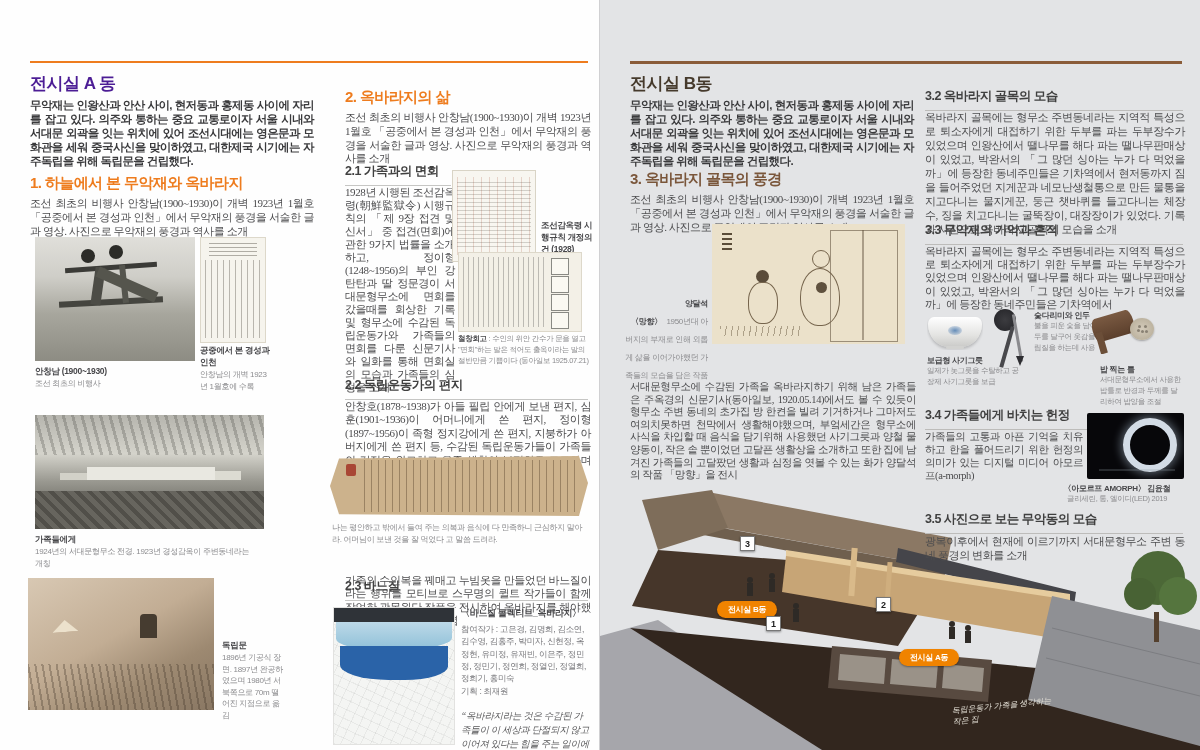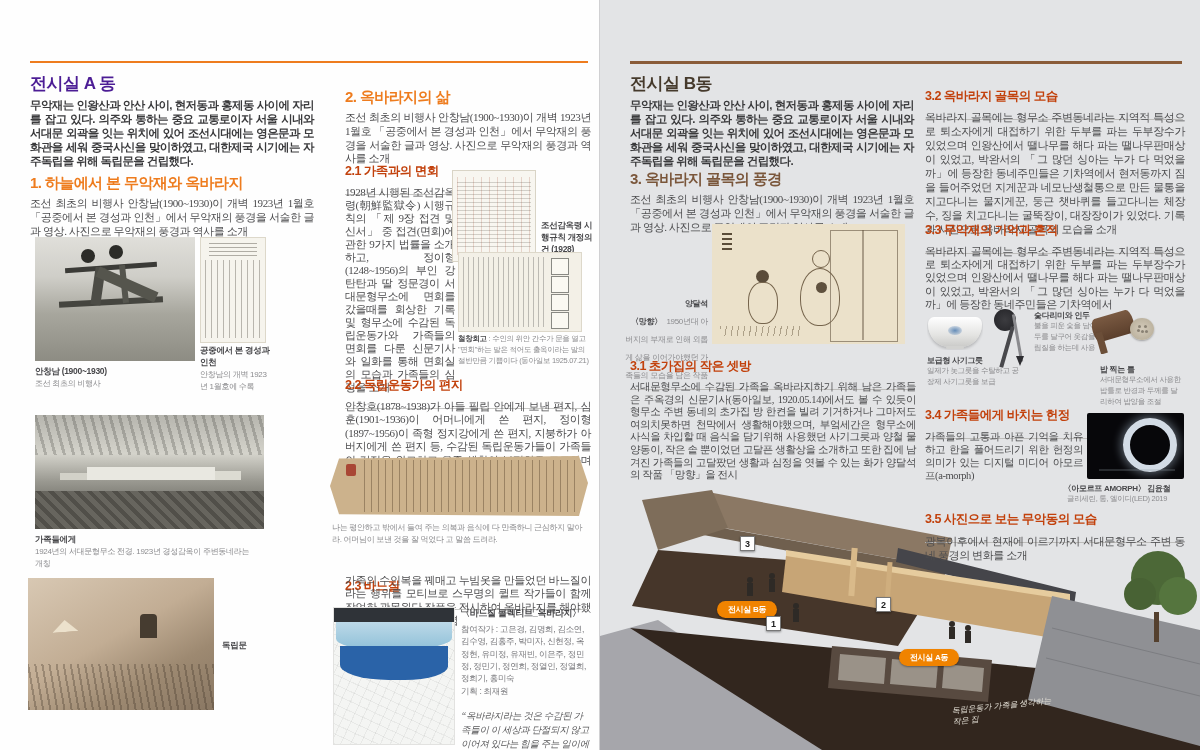--- a/index.html
+++ b/index.html
@@ -8,21 +8,21 @@
   .sheet{position:relative;width:1200px;height:750px;}
   .page{position:absolute;top:0;height:750px;width:600px;}
   .page-a{left:0;background:#fefefe;}
   .page-b{left:600px;background:#e3e4e6;}
   .abs{position:absolute;}
   .rule{height:2px;}
   .hallT{font-size:17px;font-weight:bold;letter-spacing:-0.5px;}
   .intro{font-size:11.5px;font-weight:bold;line-height:1.22;color:#3a3a3c;text-align:justify;letter-spacing:-0.6px;}
   .secT{font-size:15px;font-weight:bold;letter-spacing:-0.6px;}
   .serifB{font-family:"Liberation Serif","DejaVu Serif",serif;font-size:11px;line-height:1.25;color:#4c4c4e;text-align:justify;letter-spacing:-0.4px;}
-  .subT{font-size:12.5px;font-weight:bold;color:#c2410c;letter-spacing:-0.5px;padding-bottom:14px;border-bottom:1px solid #c6c6c4;}
+  .subT{font-size:12.5px;font-weight:bold;color:#404040;letter-spacing:-0.5px;padding-bottom:5px;border-bottom:1px solid #c6c6c4;}
   .capT{font-size:8.5px;font-weight:bold;color:#47474a;letter-spacing:-0.3px;}
   .cap{font-size:8px;color:#8b8b8e;line-height:1.45;letter-spacing:-0.3px;}
   .ph{position:absolute;overflow:hidden;}
   .pill{position:absolute;height:17px;border-radius:9px;background:#f08300;color:#fff;
         font-size:8px;font-weight:bold;display:flex;align-items:center;justify-content:center;
         box-shadow:0 1px 2px rgba(0,0,0,.35);letter-spacing:-0.3px;}
   .marker{position:absolute;width:13px;height:13px;background:#fff;border:1px solid #777;
           font-size:9px;font-weight:bold;color:#222;display:flex;align-items:center;justify-content:center;
           box-shadow:0 1px 2px rgba(0,0,0,.4);}
   .quote{font-family:"Liberation Serif","DejaVu Serif",serif;font-style:italic;font-size:9.5px;
@@ -74,20 +74,21 @@
       <div class="cap">1924년의 서대문형무소 전경. 1923년 경성감옥이 주변동네라는 개칭</div>
     </div>
 
     <div class="ph" style="left:28px;top:578px;width:186px;height:132px;background:linear-gradient(150deg,#d8c8b3 0%,#c2ad94 45%,#9d8971 72%,#897763 100%);">
       <div class="abs" style="left:112px;top:36px;width:17px;height:24px;background:#463c30;border-radius:4px 4px 0 0;"></div>
       <div class="abs" style="left:24px;top:42px;width:26px;height:12px;background:#ece1cc;transform:rotate(-4deg);clip-path:polygon(0 100%,50% 0,100% 100%);"></div>
       <div class="abs" style="left:0;top:86px;width:186px;height:46px;background:repeating-linear-gradient(80deg,rgba(60,48,36,.3) 0 2px,transparent 2px 7px);"></div>
     </div>
     <div class="abs" style="left:222px;top:640px;width:64px;">
       <div class="capT">독립문</div>
+      <div class="cap">1896년 기공식 장면. 1897년 완공하였으며 1980년 서북쪽으로 70m 떨어진 지점으로 옮김</div>
     </div>
 
     <div class="abs secT" style="left:345px;top:88px;color:#ee7c1e;">2. 옥바라지의 삶</div>
     <div class="abs serifB" style="left:345px;top:111px;width:246px;">조선 최초의 비행사 안창남(1900~1930)이 개벽 1923년 1월호 「공중에서 본 경성과 인천」에서 무악재의 풍경을 서술한 글과 영상. 사진으로 무악재의 풍경과 역사를 소개</div>
 
     <div class="abs subT" style="left:345px;top:163px;width:106px;">2.1 가족과의 면회</div>
     <div class="abs serifB" style="left:345px;top:186px;width:110px;line-height:1.18;">1928년 시행된 조선감옥령(朝鮮監獄令) 시행규칙의 「제 9장 접견 및 신서」 중 접견(면회)에 관한 9가지 법률을 소개하고, 정이형(1248~1956)의 부인 강탄탄과 딸 정문경이 서대문형무소에 면회를 갔을때를 회상한 기록 및 형무소에 수감된 독립운동가와 가족들의 면회를 다룬 신문기사와 일화를 통해 면회실의 모습과 가족들의 심정을 소개</div>
 
     <div class="ph" style="left:452px;top:170px;width:82px;height:90px;background:#f8f6f0;border:1px solid #d9d4c6;">
       <div class="abs" style="left:4px;top:6px;width:74px;height:78px;background:repeating-linear-gradient(90deg,rgba(160,70,45,.2) 0 1px,transparent 1px 8px);"></div>
@@ -189,21 +190,20 @@
       <div class="abs" style="left:44px;top:46px;width:13px;height:13px;border-radius:50%;background:#5a4c3a;"></div>
       <div class="abs" style="left:36px;top:58px;width:28px;height:40px;border-radius:45%;border:1.5px solid #75644c;"></div>
       <div class="abs" style="left:10px;top:8px;width:10px;height:18px;background:repeating-linear-gradient(0deg,#5a4c38 0 2px,transparent 2px 5px);"></div>
       <div class="abs" style="left:8px;top:102px;width:80px;height:10px;background:repeating-linear-gradient(100deg,rgba(110,95,70,.5) 0 1px,transparent 1px 6px);"></div>
     </div>
     <div class="abs" style="left:24px;top:292px;width:84px;text-align:right;">
       <span class="capT" style="font-size:8px;margin-left:44px;">양달석 〈망향〉</span>
       <span class="cap">1950년대 아버지의 부재로 인해 외롭게 삶을 이어가야했던 가족들의 모습을 담은 작품</span>
     </div>
 
-    <div class="abs subT" style="left:30px;top:358px;width:284px;border-color:#bdbcba;">3.1 초가집의 작은 셋방</div>
     <div class="abs serifB" style="left:30px;top:381px;width:286px;font-size:10.5px;line-height:1.2;">서대문형무소에 수감된 가족을 옥바라지하기 위해 남은 가족들은 주옥경의 신문기사(동아일보, 1920.05.14)에서도 볼 수 있듯이 형무소 주변 동네의 초가집 방 한켠을 빌려 기거하거나 그마저도 여의치못하면 천막에서 생활해야했으며, 부엌세간은 형무소에 사식을 차입할 때 음식을 담기위해 사용했던 사기그릇과 양철 물양동이, 작은 솥 뿐이었던 고달픈 생활상을 소개하고 또한 집에 남겨진 가족들의 고달팠던 생활과 심정을 엿볼 수 있는 화가 양달석의 작품 「망향」을 전시</div>
 
     <div class="abs subT" style="left:325px;top:88px;width:258px;border-color:#bdbcba;">3.2 옥바라지 골목의 모습</div>
     <div class="abs serifB" style="left:325px;top:111px;width:260px;line-height:1.27;">옥바라지 골목에는 형무소 주변동네라는 지역적 특성으로 퇴소자에게 대접하기 위한 두부를 파는 두부장수가 있었으며 인왕산에서 땔나무를 해다 파는 땔나무판매상이 있었고, 박완서의 「그 많던 싱아는 누가 다 먹었을까」에 등장한 동네주민들은 기차역에서 현저동까지 짐을 들어주었던 지게꾼과 네모난생철통으로 만든 물통을 지고다니는 물지게꾼, 둥근 챗바퀴를 들고다니는 체장수, 징을 치고다니는 굴뚝장이, 대장장이가 있었다. 기록과 사진으로 옥바라지 골목의 모습을 소개</div>
 
     <div class="abs subT" style="left:325px;top:222px;width:258px;border-color:#bdbcba;">3.3 무악재의 기억과 흔적</div>
     <div class="abs serifB" style="left:325px;top:245px;width:260px;line-height:1.2;">옥바라지 골목에는 형무소 주변동네라는 지역적 특성으로 퇴소자에게 대접하기 위한 두부를 파는 두부장수가 있었으며 인왕산에서 땔나무를 해다 파는 땔나무판매상이 있었고, 박완서의 「그 많던 싱아는 누가 다 먹었을까」에 등장한 동네주민들은 기차역에서</div>
 
     <div class="ph" style="left:327px;top:314px;width:56px;height:36px;">
       <div class="abs" style="left:1px;top:3px;width:54px;height:30px;background:linear-gradient(#ffffff,#e4e4e2 60%,#cacac8);border-radius:8px 8px 27px 27px/9px 9px 30px 30px;box-shadow:0 2px 3px rgba(0,0,0,.2);"></div>

